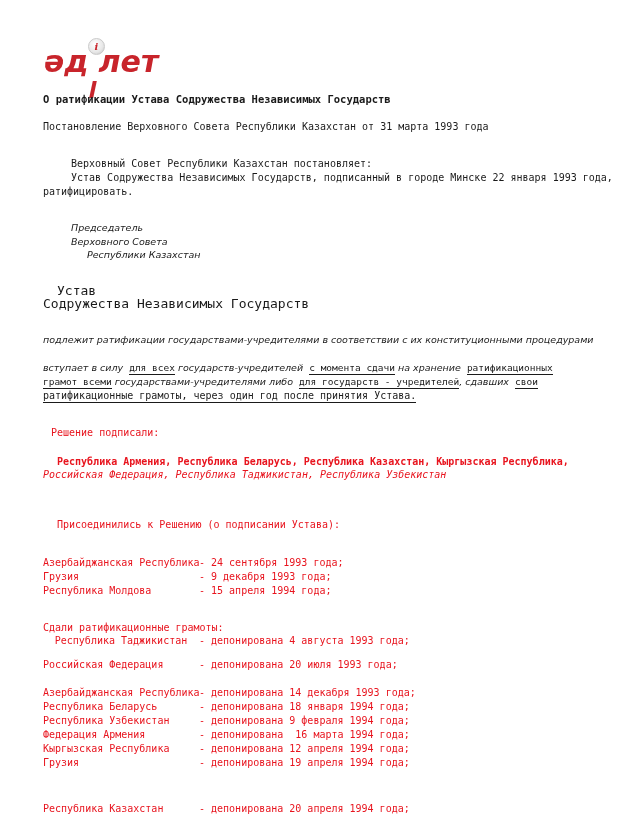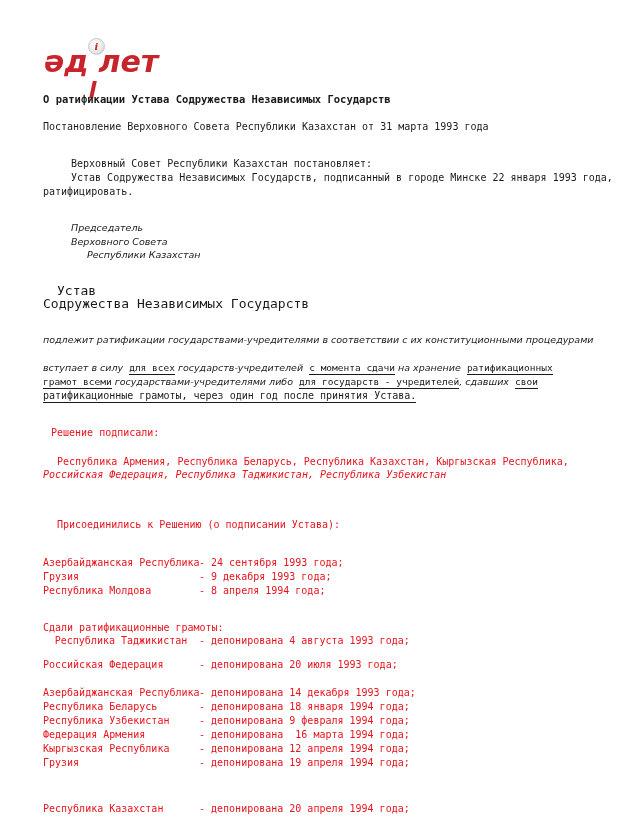--- a/index.html
+++ b/index.html
@@ -44,28 +44,28 @@
 <div class="line bold" style="top:285px;left:57px;">Устав</div>
 <div class="line bold" style="top:298px;">Содружества Независимых Государств</div>
 
 <div class="line it" style="top:334px;">подлежит ратификации государствами-учредителями в соответствии с их конституционными процедурами</div>
 
 <div class="line it" style="top:362px;text-align:center;"><span>вступает в силу</span>  <span class="mono ul">для всех</span> <span>государств-учредителей</span>  <span class="mono ul">с момента сдачи</span> <span>на хранение</span>  <span class="mono ul">ратификационных</span></div>
 <div class="line it" style="top:376px;"><span class="mono ul">грамот всеми</span> <span>государствами-учредителями либо</span>  <span class="mono ul">для государств - учредителей</span><span>, сдавших</span>  <span class="mono ul">свои</span></div>
 <div class="line" style="top:390px;"><span class="ul">ратификационные грамоты, через один год после принятия Устава.</span></div>
 
 <div class="line red" style="top:427px;padding-left:8px;">Решение подписали:</div>
-<div class="line red" style="top:456px;left:57px;">Республика Армения, Республика Беларусь, Республика Казахстан, Кыргызская Республика,</div>
+<div class="line red" style="top:456px;left:57px;font-weight:bold;">Республика Армения, Республика Беларусь, Республика Казахстан, Кыргызская Республика,</div>
 <div class="line red" style="top:469px;font-style:italic;">Российская Федерация, Республика Таджикистан, Республика Узбекистан</div>
 
 <div class="line red" style="top:519px;left:57px;">Присоединились к Решению (о подписании Устава):</div>
 
 <div class="line red" style="top:557px;"><span style="display:inline-block;width:156px;">Азербайджанская Республика</span><span>- 24 сентября 1993 года;</span></div>
 <div class="line red" style="top:571px;"><span style="display:inline-block;width:156px;">Грузия</span><span>- 9 декабря 1993 года;</span></div>
-<div class="line red" style="top:585px;"><span style="display:inline-block;width:156px;">Республика Молдова</span><span>- 8 апреля 1994 года;</span></div>
+<div class="line red" style="top:585px;"><span style="display:inline-block;width:156px;">Республика Молдова</span><span>- 15 апреля 1994 года;</span></div>
 
 <div class="line red" style="top:622px;">Сдали ратификационные грамоты:</div>
 
 <div class="line red" style="top:659px;"><span style="display:inline-block;width:156px;">Российская Федерация</span><span>- депонирована 20 июля 1993 года;</span></div>
 <div class="line red" style="top:635px;text-align:center;"><span style="display:inline-block;width:156px;">Республика Таджикистан</span><span>- депонирована 4 августа 1993 года;</span></div>
 <div class="line red" style="top:687px;"><span style="display:inline-block;width:156px;">Азербайджанская Республика</span><span>- депонирована 14 декабря 1993 года;</span></div>
 <div class="line red" style="top:701px;"><span style="display:inline-block;width:156px;">Республика Беларусь</span><span>- депонирована 18 января 1994 года;</span></div>
 <div class="line red" style="top:715px;"><span style="display:inline-block;width:156px;">Республика Узбекистан</span><span>- депонирована 9 февраля 1994 года;</span></div>
 <div class="line red" style="top:729px;"><span style="display:inline-block;width:156px;">Федерация Армения</span><span>- депонирована  16 марта 1994 года;</span></div>
 <div class="line red" style="top:743px;"><span style="display:inline-block;width:156px;">Кыргызская Республика</span><span>- депонирована 12 апреля 1994 года;</span></div>

